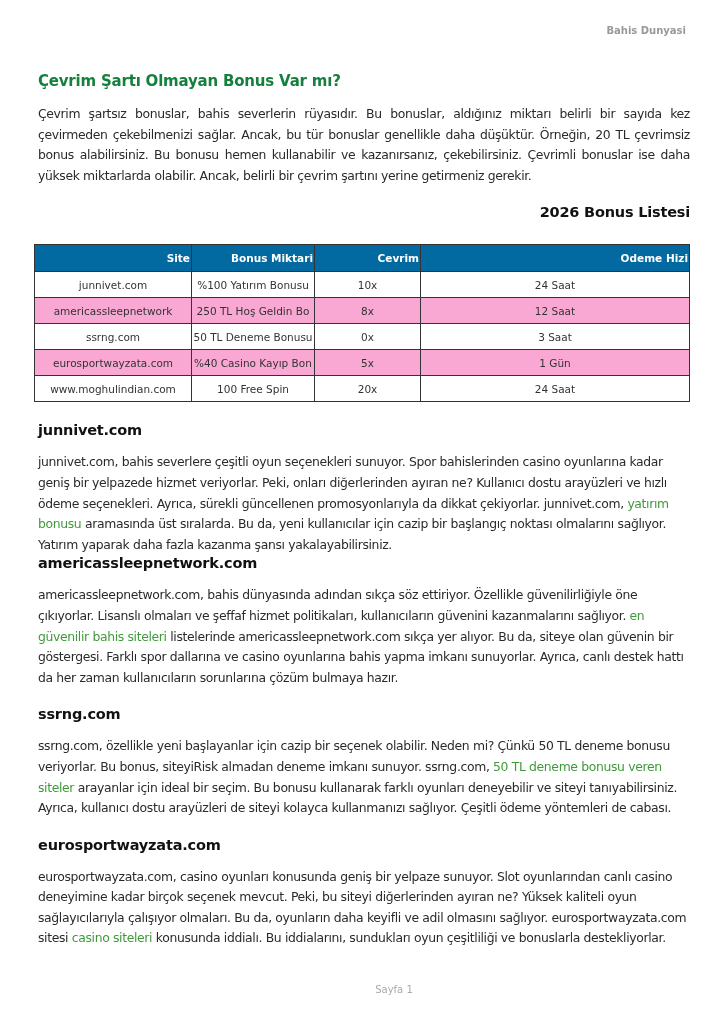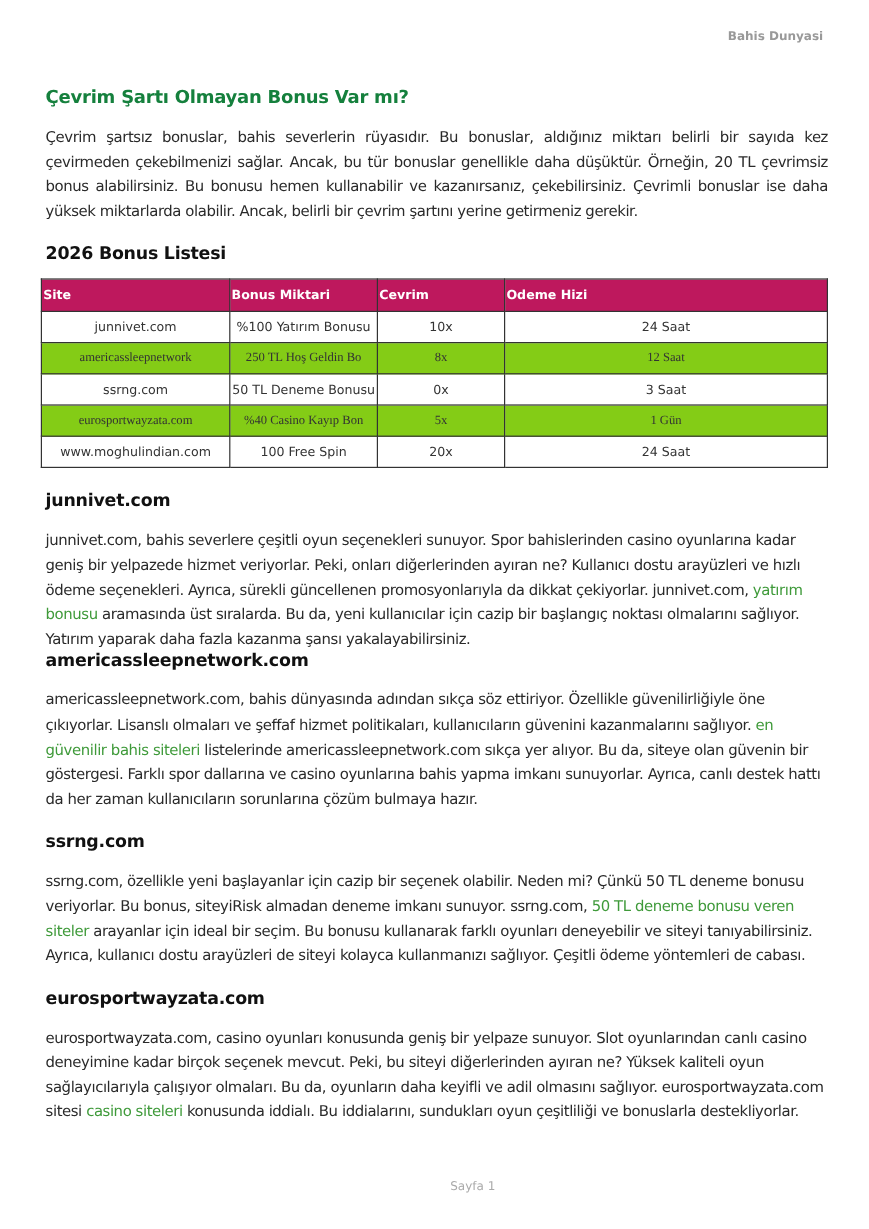--- a/index.html
+++ b/index.html
@@ -6,35 +6,35 @@
   body { width: 724px; height: 1024px; position: relative; overflow: hidden;
          font-family: "DejaVu Sans", "Liberation Sans", sans-serif; color: #222; }
   .page-header { position: absolute; top: 25px; right: 38px; font-size: 10px; font-weight: bold; color: #999; }
   .content { position: absolute; left: 38px; top: 72px; width: 652px; }
   h1 { font-size: 15px; font-weight: bold; margin: 0 0 14px 0; color: #15803d; letter-spacing: -0.2px; }
   h2 { font-size: 14.5px; font-weight: bold; margin: 0 0 14px 0; color: #111; letter-spacing: -0.2px; }
   p { font-size: 12.4px; line-height: 20.6px; margin: 0; letter-spacing: -0.35px; color: #2a2a2a; }
   p.justify { text-align: justify; }
   a.inline-link { color: #3f9a3a; text-decoration: none; }
   table { border-collapse: collapse; width: 656px; margin-left: -4px; font-size: 10.5px; }
-  th { background: #be185d; color: #fff; font-weight: bold; height: 24px; border: 1px solid #333; text-align: left; }
+  th { background: #0369a1; color: #fff; font-weight: bold; height: 24px; border: 1px solid #333; text-align: right; }
   td { height: 23px; border: 1px solid #333; text-align: center; color: #333; }
-  tr.alt td { background: #84cc16; font-family: Liberation Serif, serif; }
+  tr.alt td { background: #f9a8d4; }
   .page-footer { position: absolute; top: 984px; left: 0; width: 724px; text-align: center; font-size: 10px; color: #aaa; padding-left: 32px; }
 </style>
 </head>
 <body>
 
 <div class="page-header">Bahis Dunyasi</div>
 
 <div class="content">
   <h1>Çevrim Şartı Olmayan Bonus Var mı?</h1>
   <p class="justify" style="margin-bottom:18px;">Çevrim şartsız bonuslar, bahis severlerin rüyasıdır. Bu bonuslar, aldığınız miktarı belirli bir sayıda kez çevirmeden çekebilmenizi sağlar. Ancak, bu tür bonuslar genellikle daha düşüktür. Örneğin, 20 TL çevrimsiz bonus alabilirsiniz. Bu bonusu hemen kullanabilir ve kazanırsanız, çekebilirsiniz. Çevrimli bonuslar ise daha yüksek miktarlarda olabilir. Ancak, belirli bir çevrim şartını yerine getirmeniz gerekir.</p>
 
-  <h2 style="margin-bottom:12px;">2026 Bonus Listesi</h2>
+  <h2 style="margin-bottom:24px;text-align:right;">2026 Bonus Listesi</h2>
   <table>
     <thead>
       <tr>
         <th style="width:154px">Site</th>
         <th style="width:120px">Bonus Miktari</th>
         <th style="width:103px">Cevrim</th>
         <th>Odeme Hizi</th>
       </tr>
     </thead>
     <tbody>

